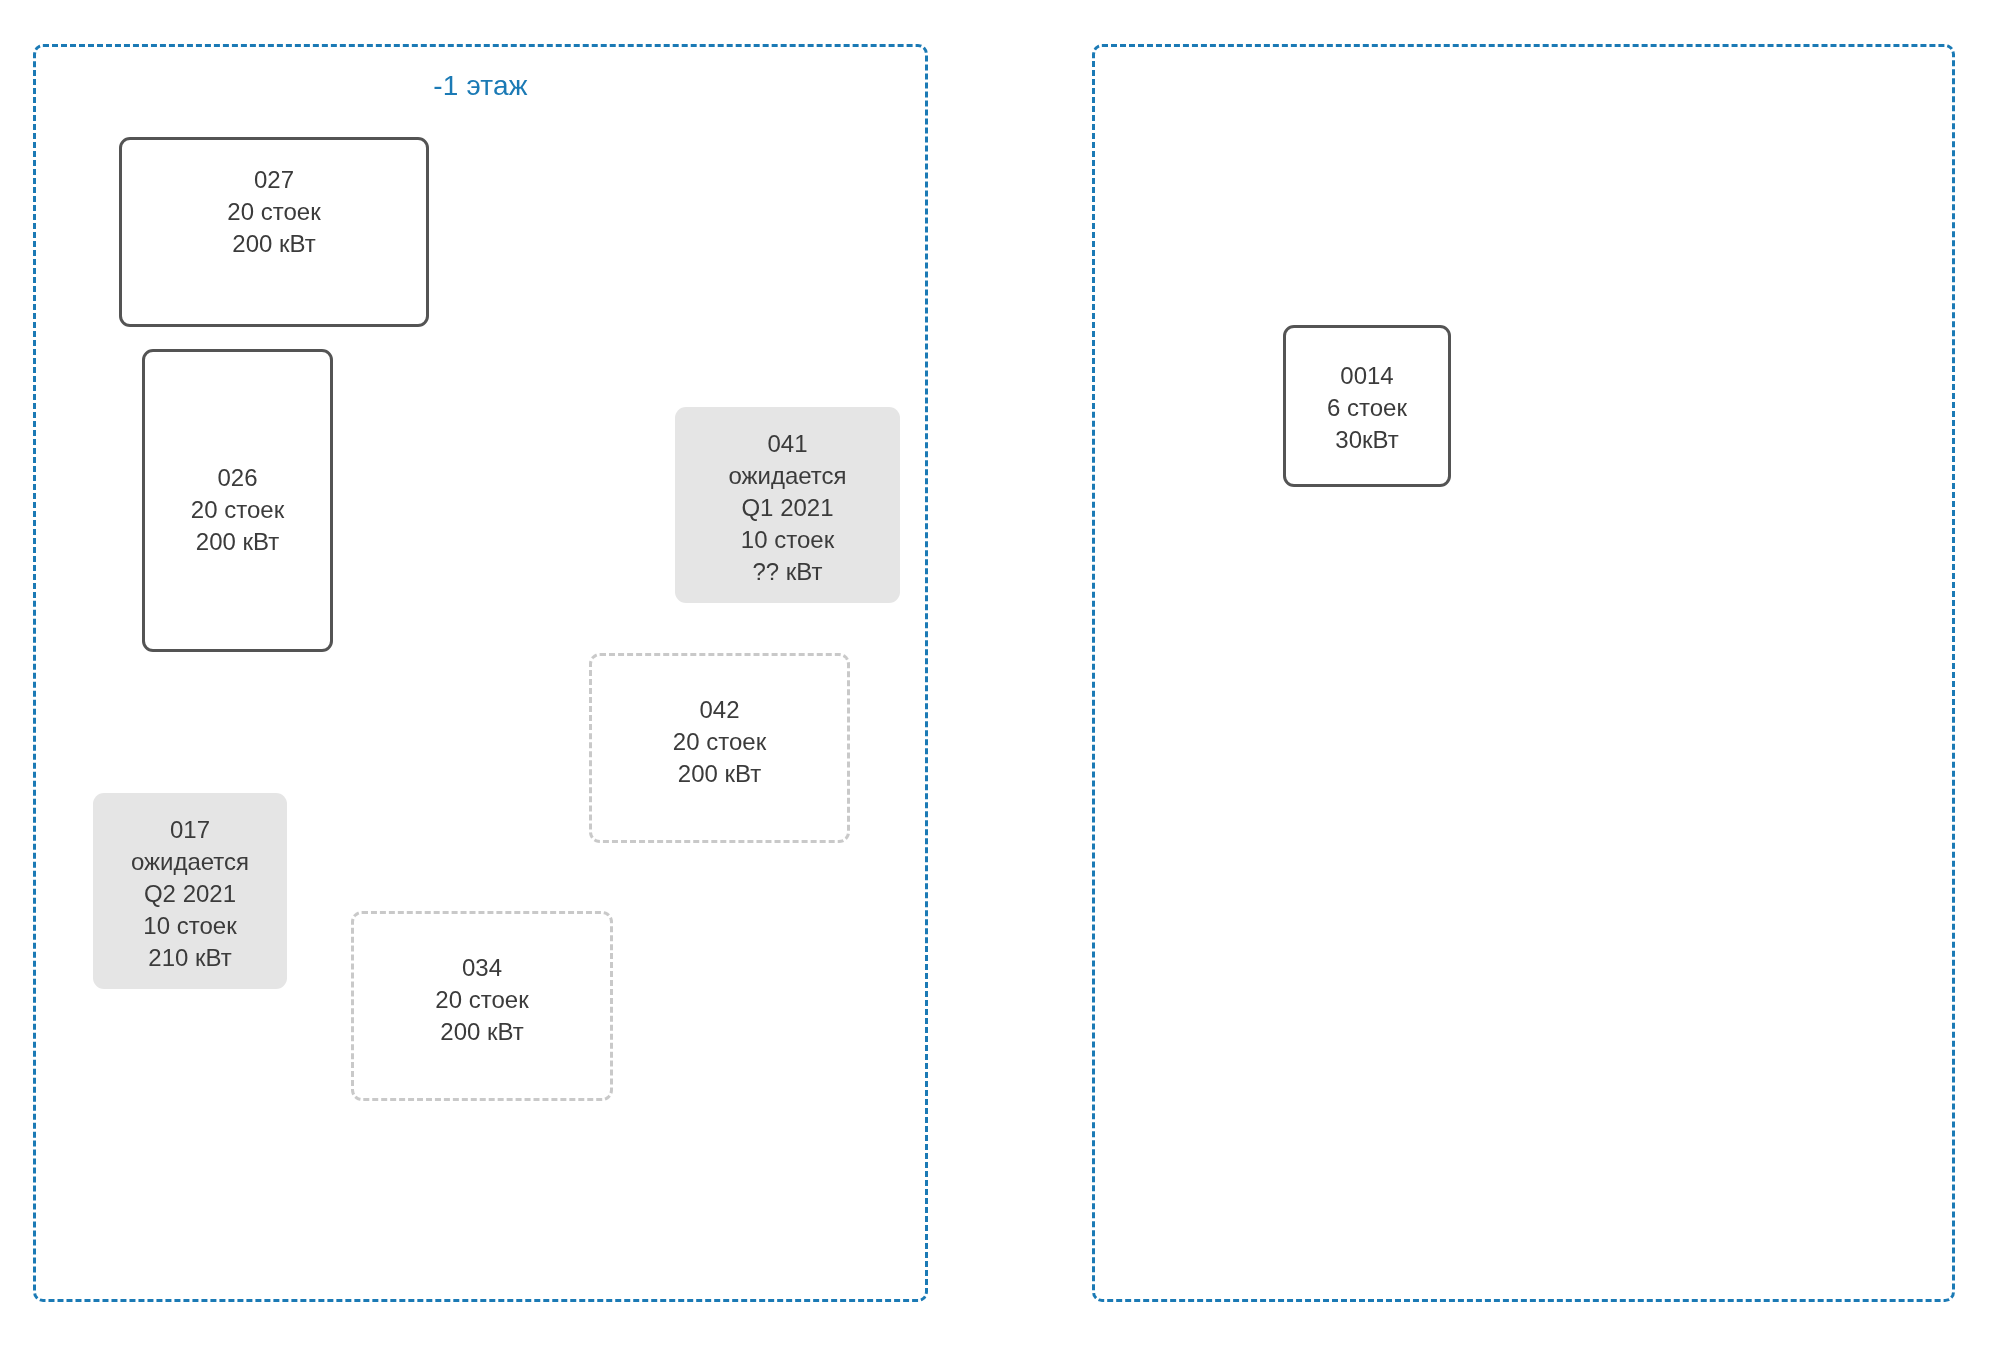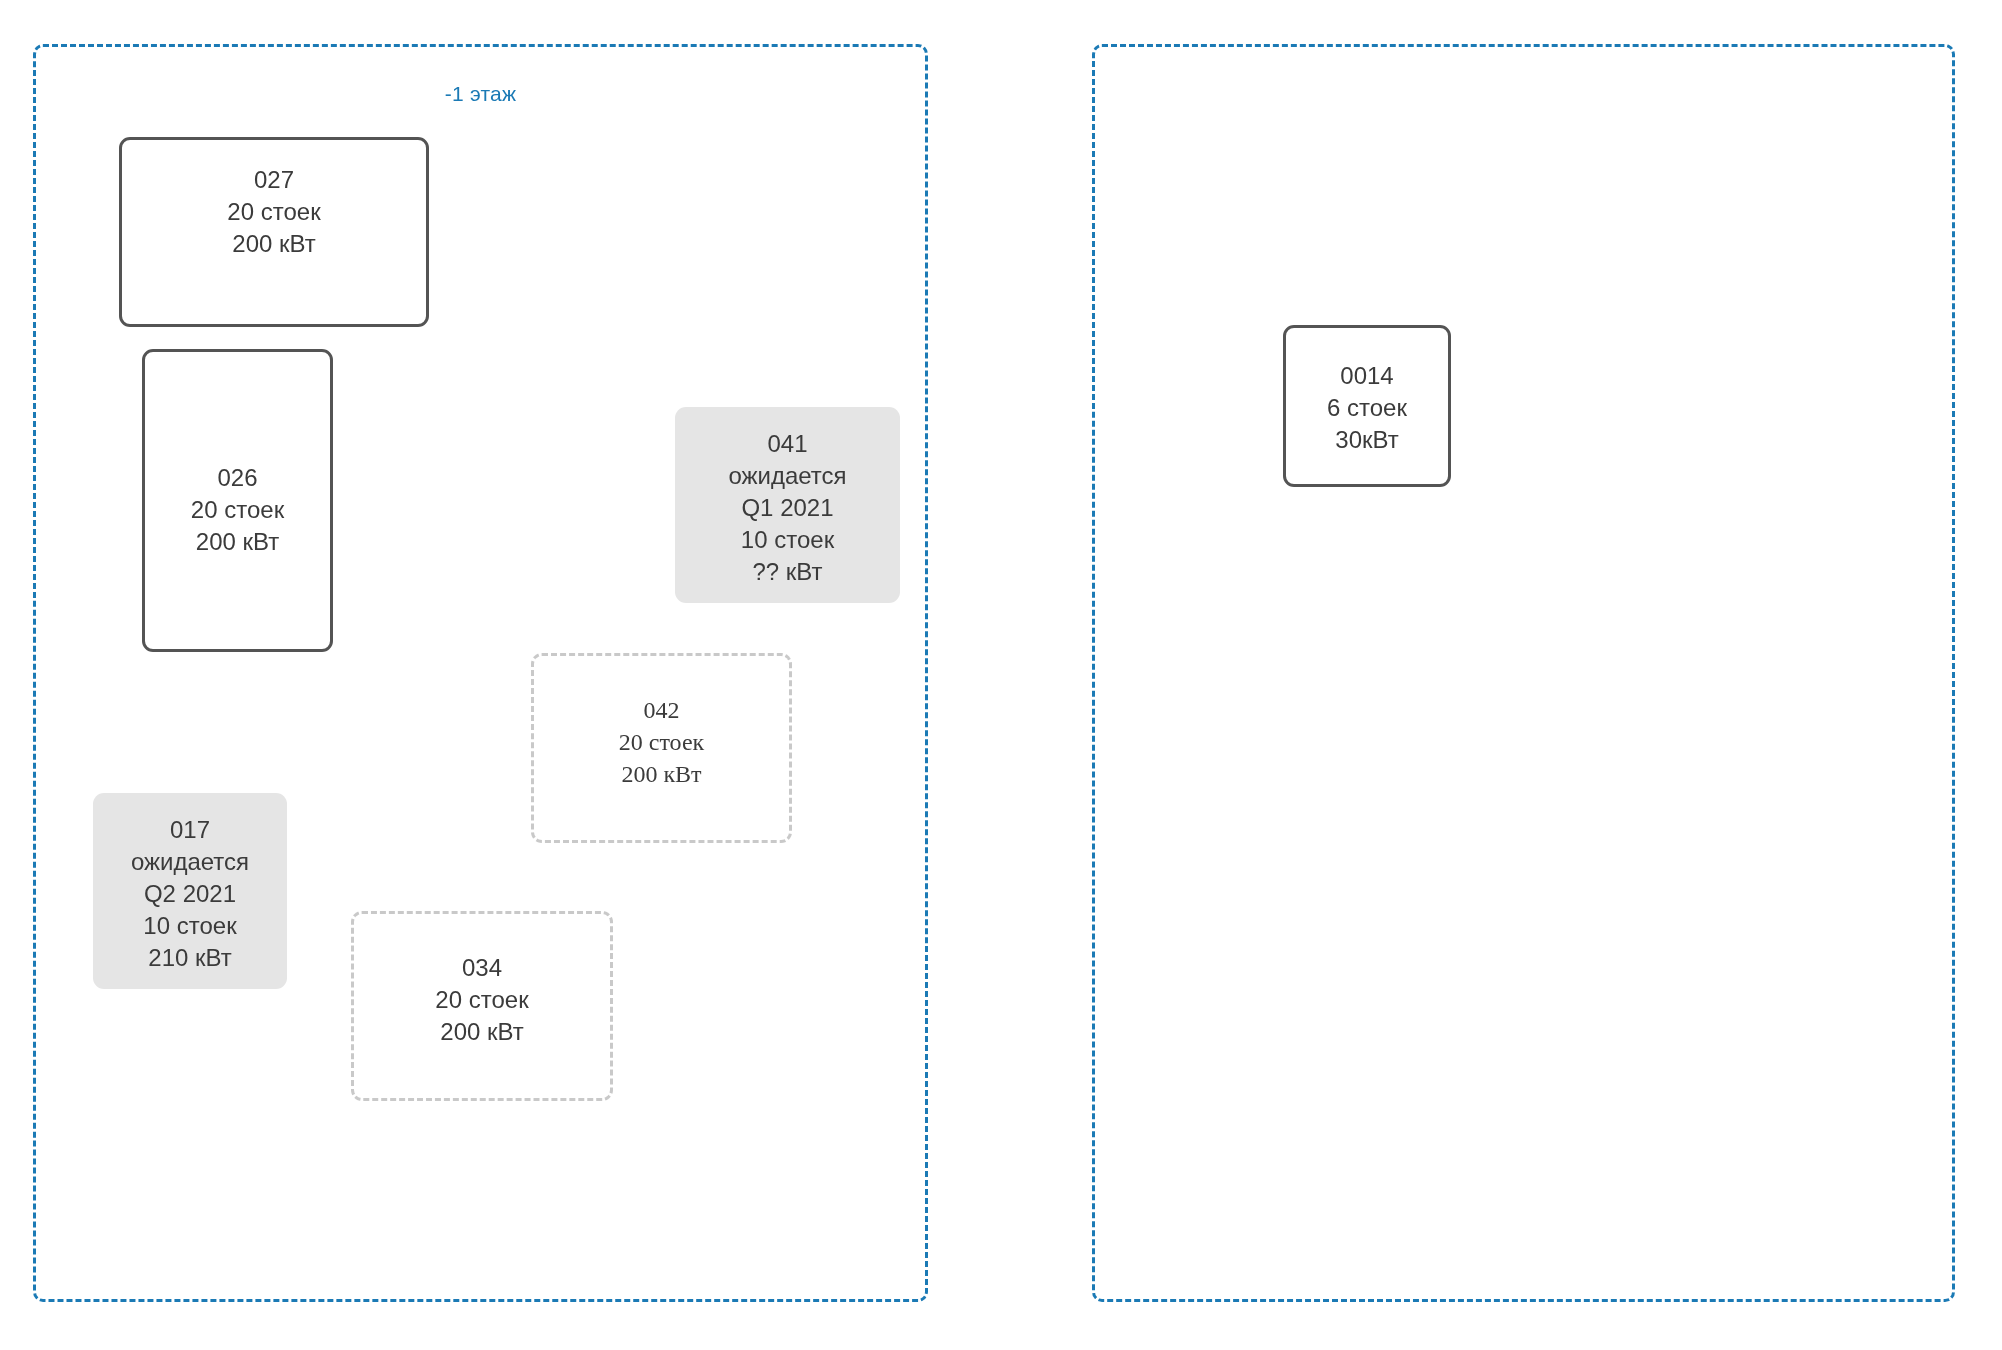--- a/index.html
+++ b/index.html
@@ -28,25 +28,24 @@
     box-sizing: border-box;
     background: transparent;
   }
   .floor-label {
     position: absolute;
     top: 22px;
     left: 0;
     right: 0;
     text-align: center;
     color: #1b7ab5;
-    font-size: 21px;
+    font-size: 28px;
     line-height: 1.2;
     letter-spacing: 0.2px;
     white-space: nowrap;
-    margin-top: 12px;
   }
 
   
   .room {
     position: absolute;
     box-sizing: border-box;
     display: flex;
     flex-direction: column;
     align-items: center;
     justify-content: flex-start;
@@ -107,21 +106,21 @@
     <div class="room filled" style="left:639px; top:360px; width:225px; height:196px; padding-top:18px;">
       <span class="lines">
         <span class="line">041</span>
         <span class="line">ожидается</span>
         <span class="line">Q1 2021</span>
         <span class="line">10 стоек</span>
         <span class="line">?? кВт</span>
       </span>
     </div>
 
-    <div class="room dashed" style="left:495px; top:606px; width:261px; height:190px; padding-top:38px;font-family:Liberation Serif, serif;">
+    <div class="room dashed" style="left:553px; top:606px; width:261px; height:190px; padding-top:38px;">
       <span class="lines">
         <span class="line">042</span>
         <span class="line">20 стоек</span>
         <span class="line">200 кВт</span>
       </span>
     </div>
 
     <div class="room filled" style="left:57px; top:746px; width:194px; height:196px; padding-top:18px;">
       <span class="lines">
         <span class="line">017</span>

